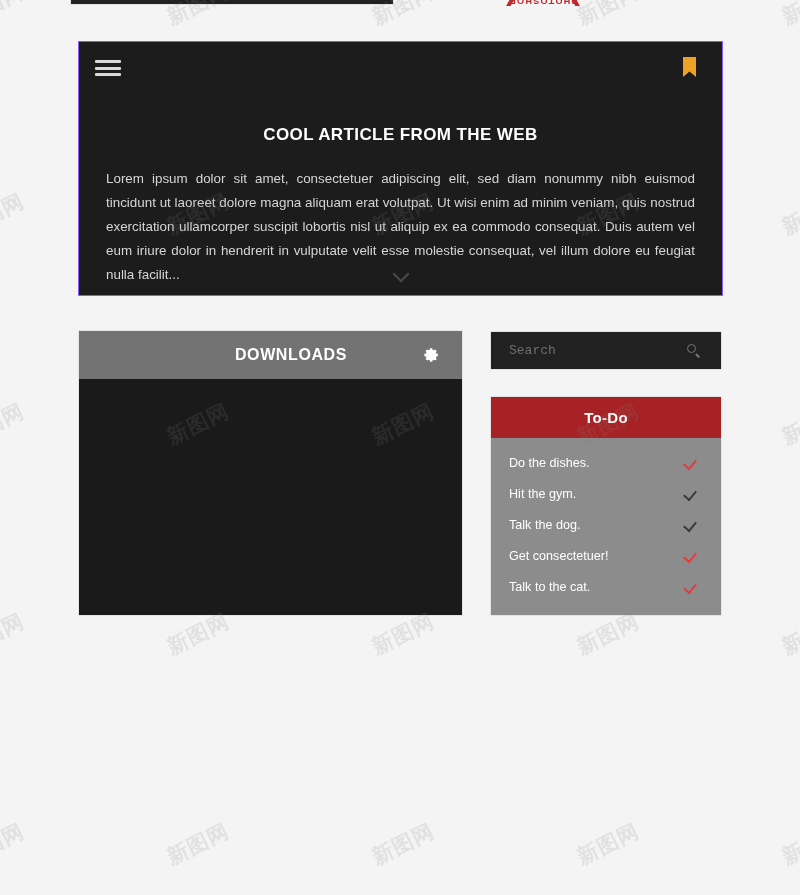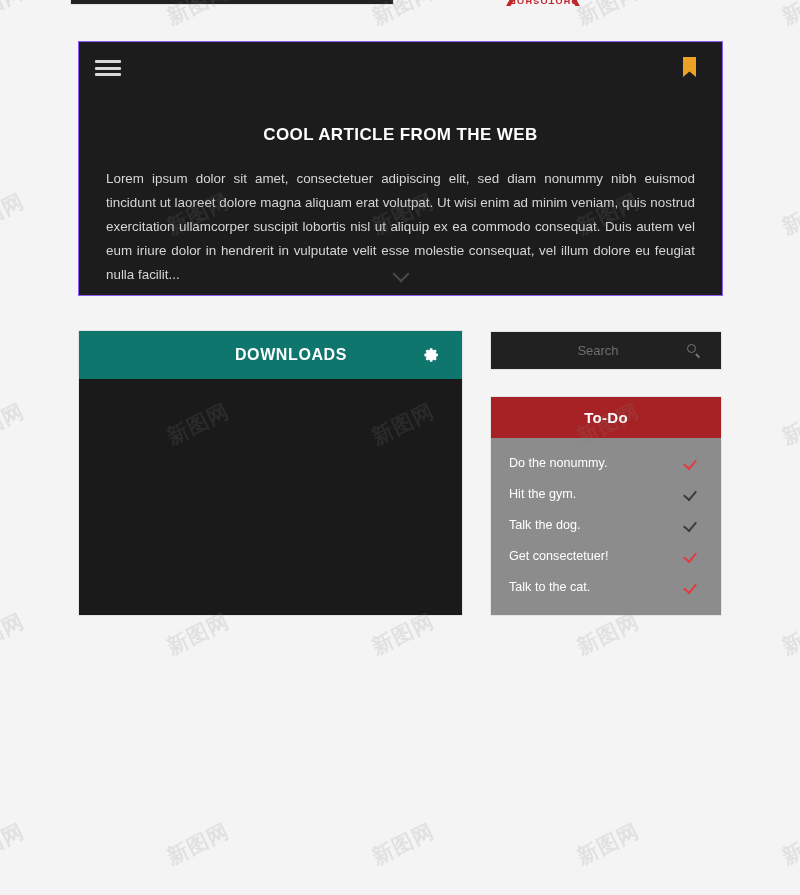--- a/index.html
+++ b/index.html
@@ -174,21 +174,21 @@
     left: 78px;
     top: 330px;
     width: 385px;
     height: 286px;
     background: #1a1a1a;
     border: 1px solid #e4e4e4;
   }
   .downloads-header {
     position: relative;
     height: 48px;
-    background: #0f766e;
+    background: #737373;
     display: flex;
     align-items: center;
     justify-content: center;
     padding-left: 41px;
   }
   .downloads-title {
     color: #ffffff;
     font-size: 16px;
     font-weight: 700;
     letter-spacing: 0.6px;
@@ -216,24 +216,23 @@
     border: 1px solid #e4e4e4;
     display: flex;
     align-items: center;
   }
   .search-input {
     flex: 1;
     background: transparent;
     border: none;
     outline: none;
     color: #d0d0d0;
-    font-family: Liberation Sans, sans-serif;
+    font-family: Liberation Mono, monospace;
     font-size: 13px;
     padding: 0 0 0 18px;
-    text-align: center;
   }
   .search-input::placeholder { color: #6f6f6f; }
   .search-icon {
     width: 14px;
     height: 14px;
     margin-right: 20px;
     position: relative;
     cursor: pointer;
   }
   .search-icon::before {
@@ -352,21 +351,21 @@
   <input class="search-input" type="text" placeholder="Search" style="">
   <span class="search-icon"></span>
 </div>
 
 <div class="card" id="todo-card">
   <div class="todo-header">
     <span class="todo-title">To-Do</span>
   </div>
   <div class="todo-list" id="todo-list">
       <div class="todo-item">
-        <span class="todo-label">Do the nonummy.</span>
+        <span class="todo-label">Do the dishes.</span>
         <span class="check-icon" style="color: rgb(232, 56, 61);"></span>
       </div>
       <div class="todo-item">
         <span class="todo-label">Hit the gym.</span>
         <span class="check-icon" style="color: rgb(59, 59, 59);"></span>
       </div>
       <div class="todo-item">
         <span class="todo-label">Talk the dog.</span>
         <span class="check-icon" style="color: rgb(59, 59, 59);"></span>
       </div>

